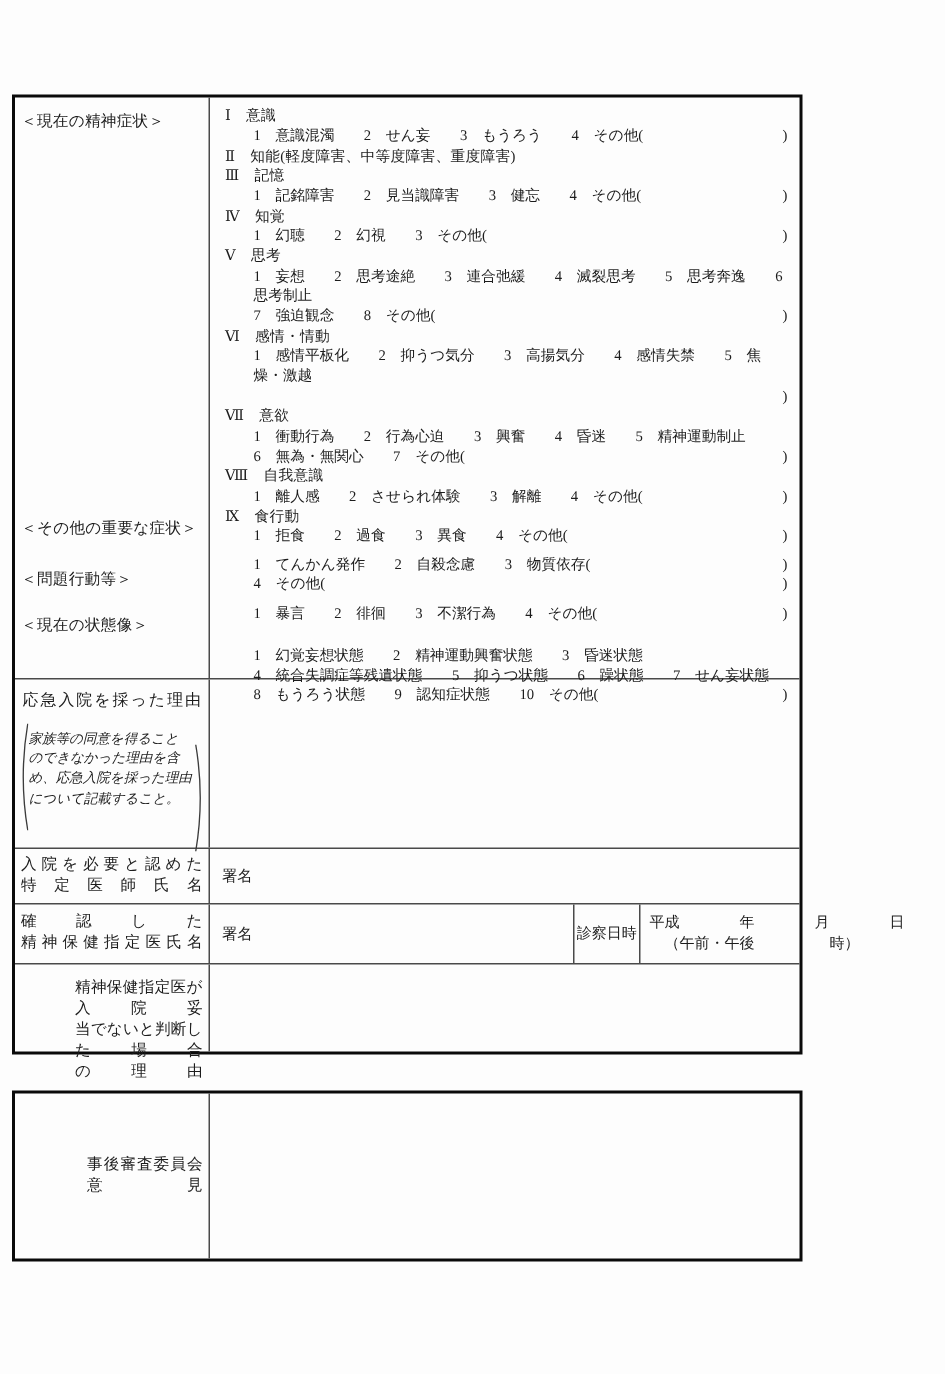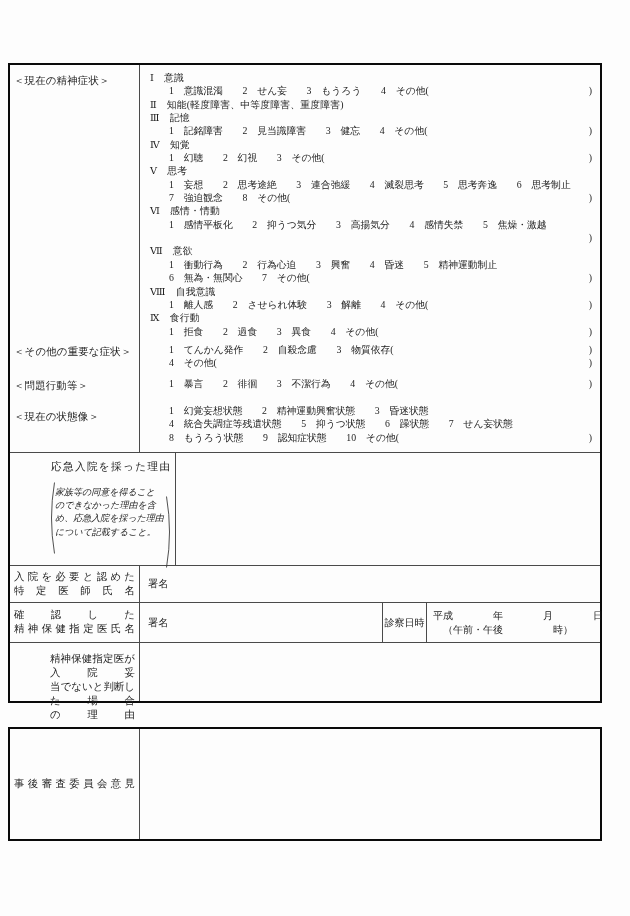--- a/index.html
+++ b/index.html
@@ -2,40 +2,40 @@
 <html><head>
 <meta charset="utf-8">
 <style>
   html,body{margin:0;padding:0;}
   body{
     width:630px;height:916px;position:relative;
     background:#fdfdfd;color:#1c1c1c;
     font-family:"Liberation Serif","DejaVu Serif",serif;
     overflow:hidden;
   }
-  .box{position:absolute;left:8px;width:594px;border:2px solid #0a0a0a;box-sizing:border-box;background:#fdfdfd;}
+  .box{position:absolute;left:8px;width:527px;border:2px solid #0a0a0a;box-sizing:border-box;background:#fdfdfd;}
   #main-table{top:63px;height:640px;}
   #review-table{top:727px;height:114px;display:flex;}
   .row{display:flex;box-sizing:border-box;}
   .row + .row{border-top:1px solid #4a4a4a;}
   .lcell{width:130px;border-right:1px solid #4a4a4a;box-sizing:border-box;position:relative;flex:none;}
   .rcell{flex:1;box-sizing:border-box;position:relative;}
   
   #row-symptoms{height:387px;}
   .sym-label{position:absolute;left:4px;font-size:10.4px;white-space:nowrap;letter-spacing:0.2px;}
   .sym-lines{padding:6px 8px 0 10px;font-size:9.8px;line-height:13.35px;}
   .line{display:flex;padding-left:19px;}
   .line .line-tail{margin-left:auto;}
   .line.sec{padding-left:0;}
   .line.sec .line-text{letter-spacing:0.2px;}
   .line.g1{margin-top:5px;}
   .line.g2{margin-top:7px;}
   .line.g3{margin-top:14px;}
   
-  #row-emergency{height:113px;padding-left:36px;}
+  #row-emergency{height:113px;}
   .just{text-align:justify;text-align-last:justify;text-justify:inter-ideograph;}
   .em-title{margin:7px 5px 0 5px;font-size:10.6px;}
   .em-note{display:flex;margin:7px 2px 0 2px;align-items:stretch;}
   .em-note-text{width:112px;font-size:9px;line-height:13.2px;padding-top:5px;font-style:italic;}
   .em-note-text div{white-space:nowrap;}
   .paren-svg{flex:none;}
   
   .lbl-lines{padding:4px 4px 0 4px;font-size:10.4px;line-height:14px;}
   .lbl-lines div{text-align:justify;text-align-last:justify;text-justify:inter-ideograph;}
   #row-doctor{height:37px;}
@@ -43,21 +43,21 @@
   #row-reason{height:59px;}
   #row-reason .lbl-lines{padding-top:9px;margin-left:36px;}
   .sign{position:absolute;left:8px;top:50%;transform:translateY(-50%);font-size:10.2px;}
   .sigcell{width:243px;border-right:1px solid #4a4a4a;box-sizing:border-box;position:relative;flex:none;}
   .examcell{width:44px;border-right:1px solid #4a4a4a;box-sizing:border-box;flex:none;
     display:flex;justify-content:center;align-items:center;font-size:10px;line-height:13px;}
   .datecell{flex:1;padding:6px 0 0 6px;font-size:10px;line-height:14px;}
   .datecell div{white-space:nowrap;}
   
   #review-table .lcell{display:flex;align-items:center;}
-  #review-table .lbl-lines{width:100%;padding:0 4px;}
+  #review-table .lbl-lines{width:100%;padding:0 4px;margin-left:44px;}
 </style>
 </head>
 <body>
 
 <div class="box" id="main-table">
 
   <div class="row" id="row-symptoms">
     <div class="lcell">
       <div class="sym-label" style="top:9px">＜現在の精神症状＞</div>
       <div class="sym-label" style="top:280px">＜その他の重要な症状＞</div>

